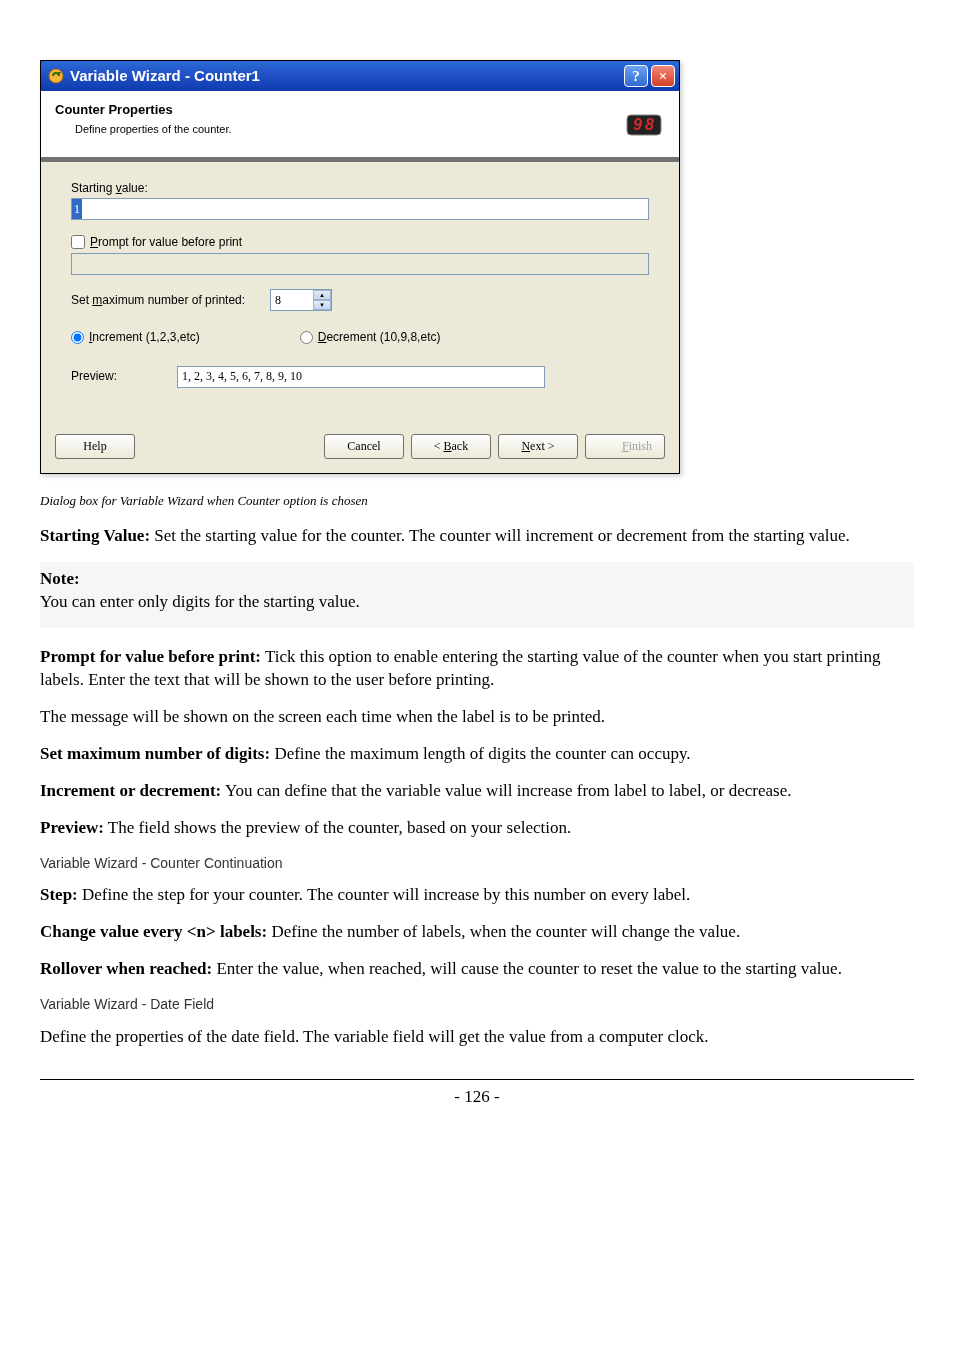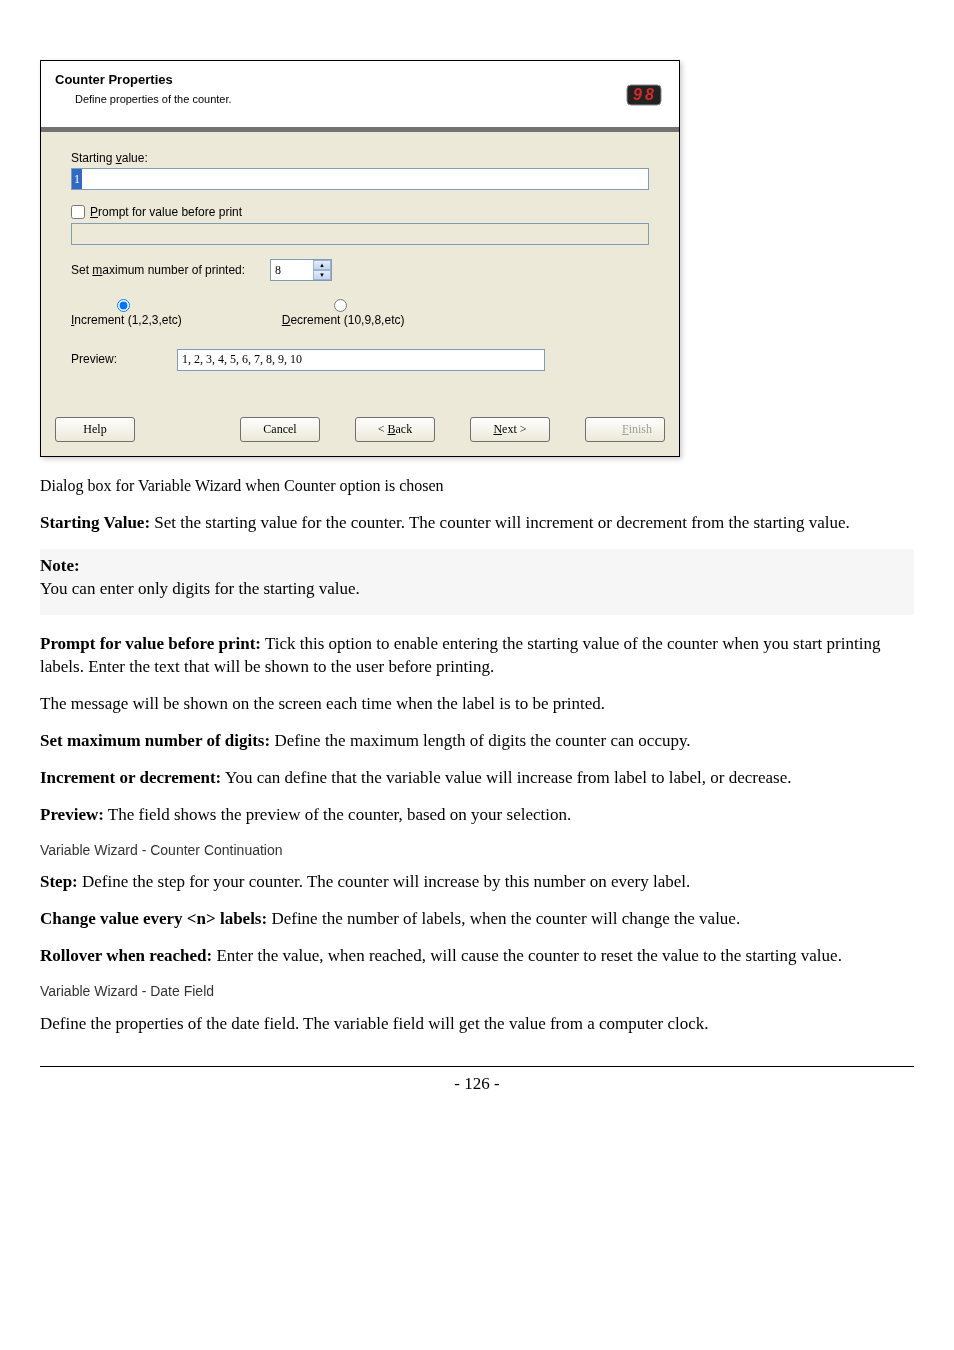--- a/index.html
+++ b/index.html
@@ -30,43 +30,55 @@
 .chk-row { display: flex; align-items: center; margin-bottom: 3px; }
 .chk-row input[type=checkbox] { width: 14px; height: 14px; margin-right: 5px; }
 .disabled { color: #999; }
 .num-row { display: flex; align-items: center; margin-bottom: 18px; }
 .num-row .lbl { margin-right: 25px; }
 .spinner { display: inline-flex; align-items: stretch; border: 1px solid #7f9db9; height: 22px; background: #fff; }
 .spinner input { width: 42px; border: none; padding: 1px 4px; font-family: Tahoma; font-size: 12px; }
 .spinner .spin-btns { display: flex; flex-direction: column; width: 18px; }
 .spinner .spin-btns button { flex: 1; border: 1px solid #9db4d1; background: linear-gradient(#e4ecf7, #c4d5ef); padding: 0; font-size: 6px; line-height: 1; }
 .radio-row { display: flex; align-items: center; gap: 100px; margin-bottom: 20px; }
-.radio-item { display: flex; align-items: center; font-size: 12px; flex-direction: column; }
+.radio-item { display: flex; align-items: center; font-size: 12px; }
 .radio-item input { margin-right: 5px; }
 .preview-row { display: flex; align-items: center; gap: 60px; }
 .preview-row .pv { width: 368px; }
-.button-row { border-top: 1px solid transparent; padding: 35px 14px 14px; display: flex; align-items: center; gap: 28px; }
+.button-row { border-top: 1px solid transparent; padding: 35px 14px 14px; display: flex; align-items: center; }
 .button-row .spacer { flex: 1; }
 .wbtn { min-width: 80px; height: 25px; border: 1px solid #707070; background: linear-gradient(#fefefe, #ece9d8); font-family: Tahoma; font-size: 12px; padding: 0 12px; border-radius: 3px; margin-left: 7px; }
 .wbtn.disabled { color: #a0a0a0; padding-left: 36px; }
 .wbtn.first { margin-left: 0; }
 
-.caption { font-size: 16px; margin: 8px 0 16px; }
+.caption { font-size: 13px; margin: 8px 0 16px; font-style: italic; }
 p.body { margin: 0 0 14px; }
 .note-block { background: #f6f6f6; padding: 6px 0 14px; margin: 0 0 18px; }
 .note-title { font-weight: bold; }
 .sub-head { font-family: Verdana, Geneva, sans-serif; font-size: 14px; color: #333; margin: 10px 0 12px; }
 strong { font-weight: bold; }
 hr.footer-rule { border: none; border-top: 1.5px solid #000; margin-top: 30px; }
 .page-num { text-align: center; margin-top: 6px; font-size: 17px; }
 </style>
 </head>
 <body>
 
 <div class="dialog">
+  <div class="titlebar">
+    <span class="icon-app">
+      <svg width="16" height="16" viewBox="0 0 16 16">
+          <circle cx="8" cy="8" r="7" fill="#f7b73a" stroke="#b06a00"></circle>
+          <path d="M5 8 a3 3 0 1 1 6 0" fill="none" stroke="#2e6b12" stroke-width="2"></path>
+          <polygon points="10,4 13,4 11.5,7" fill="#2e6b12"></polygon>
+        </svg>
+    </span>
+    <span class="title-text">Variable Wizard - Counter1</span>
+    <span class="winbtn help-btn">?</span>
+    <span class="winbtn close-btn">×</span>
+  </div>
 
   <div class="header-area">
     <div class="header-text">
       <div class="header-title">Counter Properties</div>
       <div class="header-sub">Define properties of the counter.</div>
     </div>
     <span class="header-icon">
       <svg width="42" height="42" viewBox="0 0 42 42">
           <rect x="4" y="14" width="34" height="20" rx="4" fill="#222" stroke="#888"></rect>
           <text x="10" y="29" font-family="Arial" font-size="16" font-weight="bold" fill="#d42a2a" font-style="italic">9</text>

